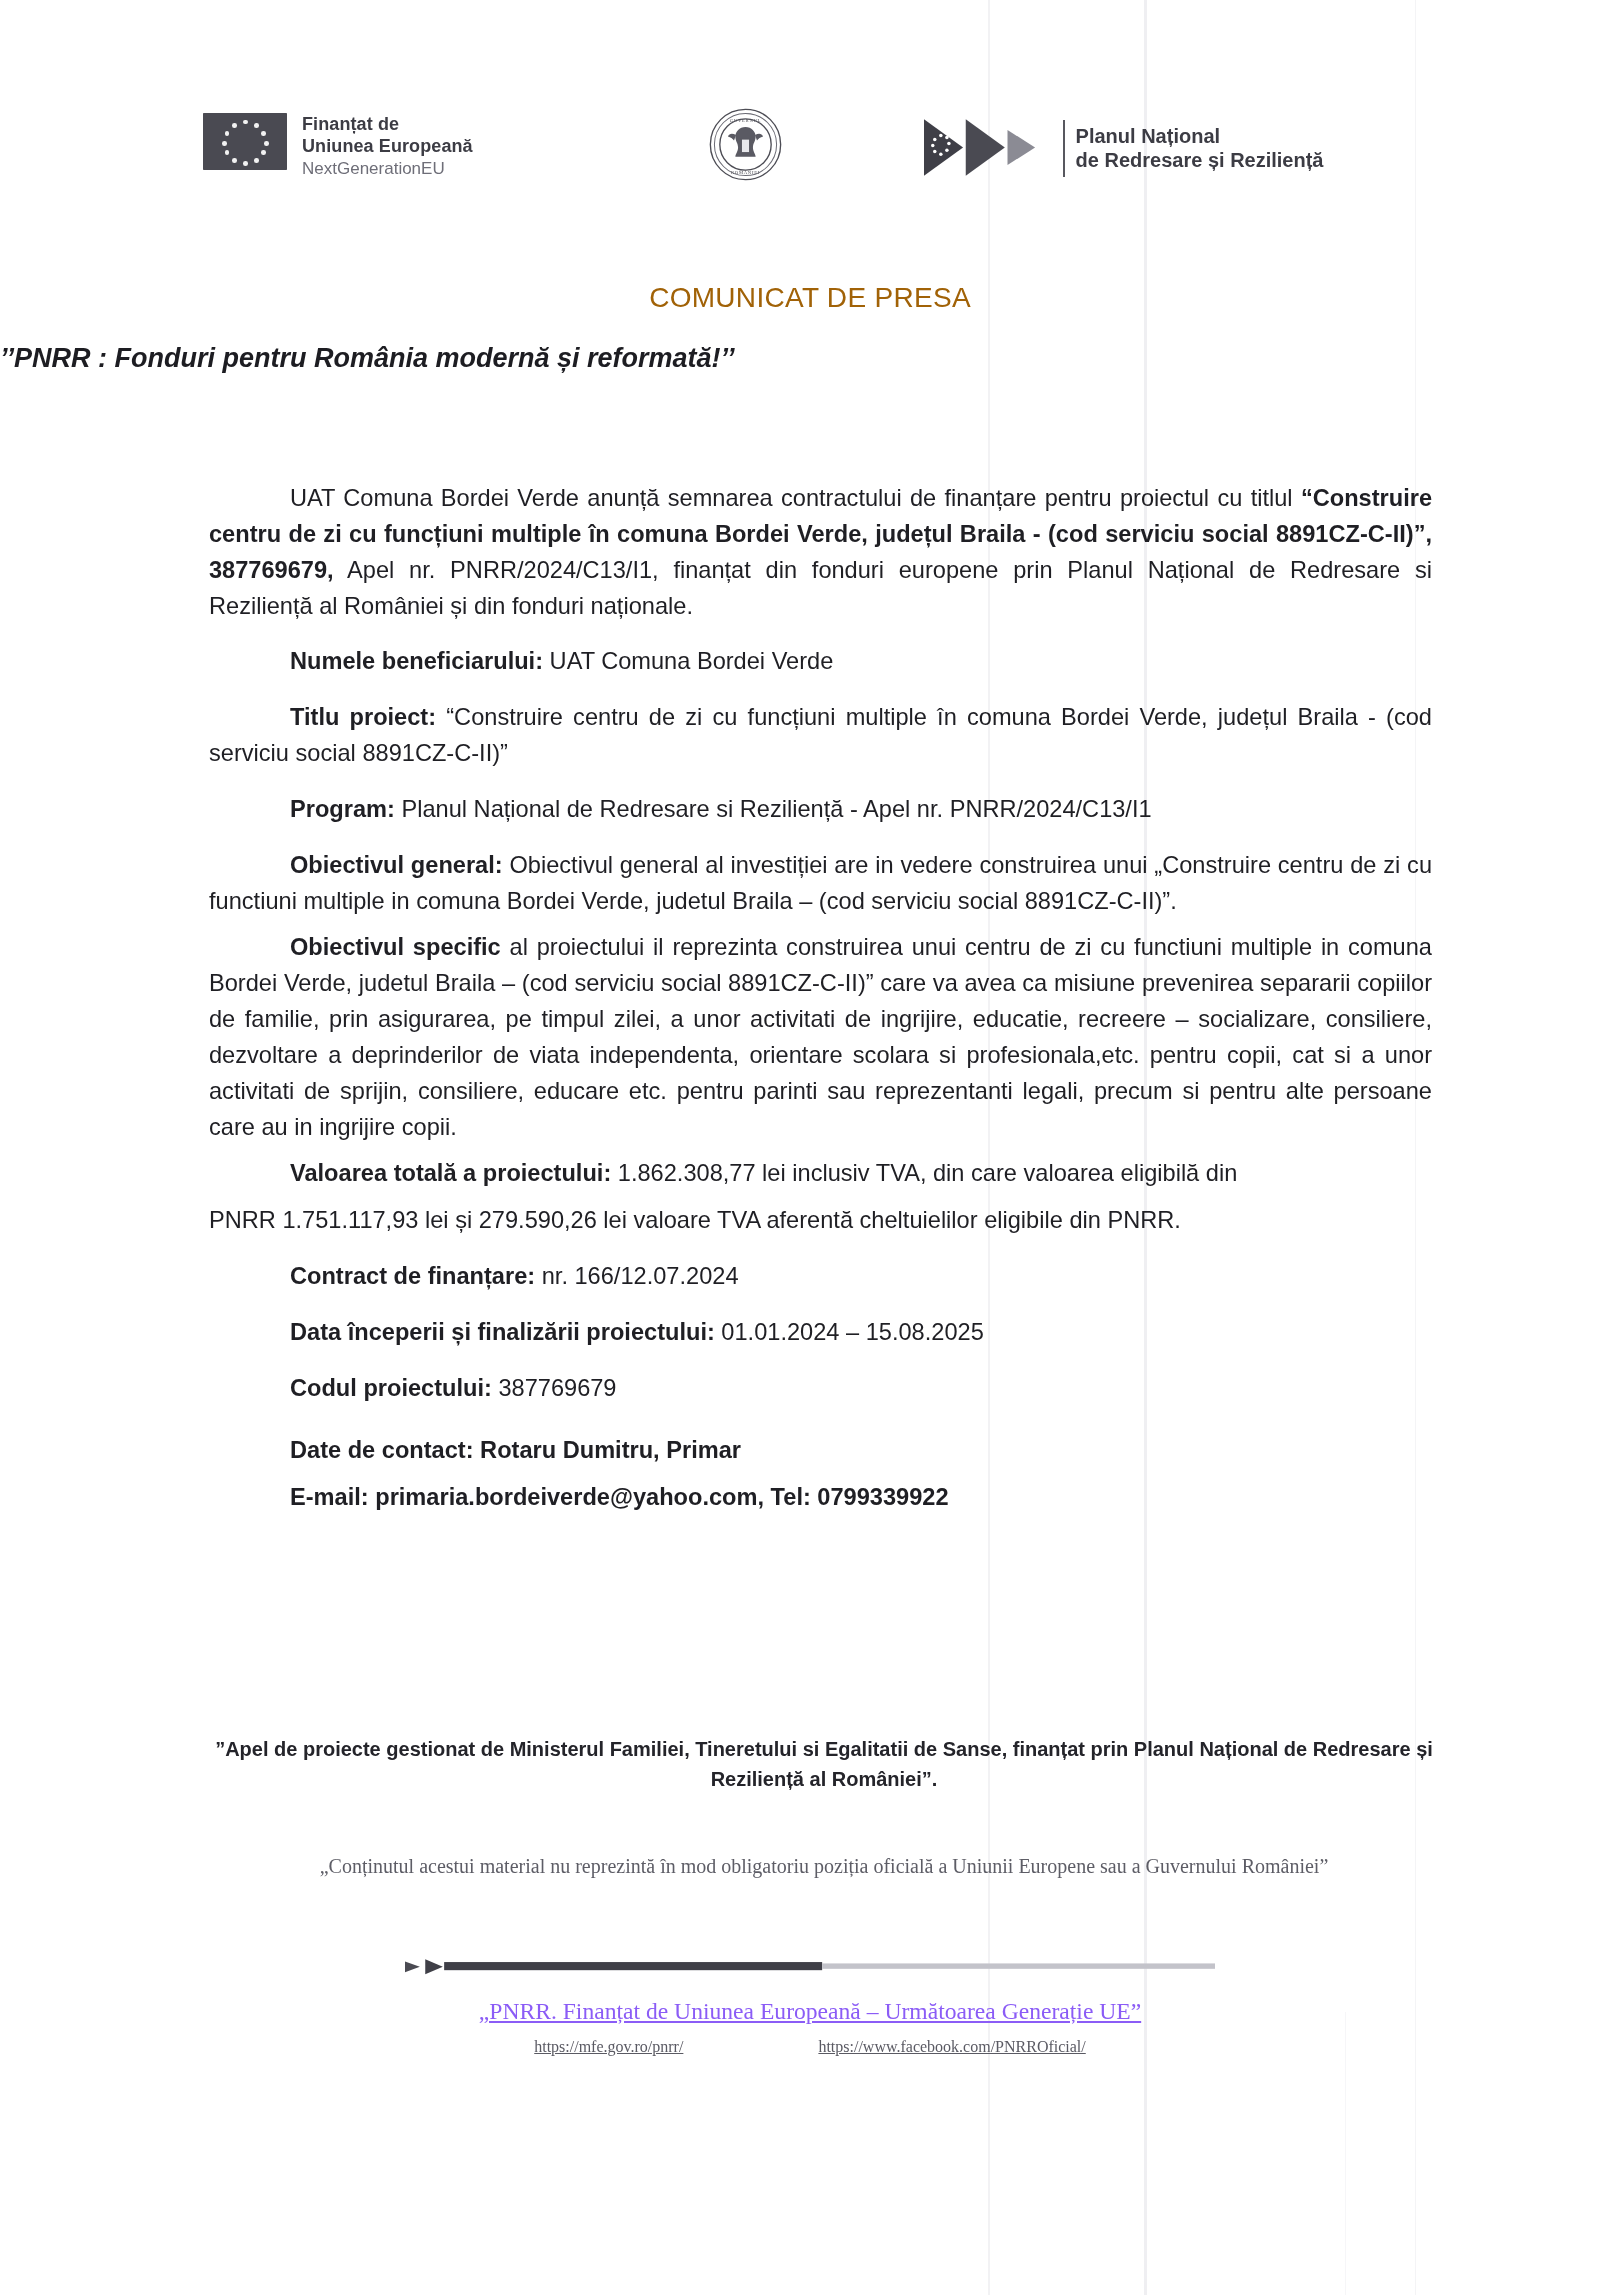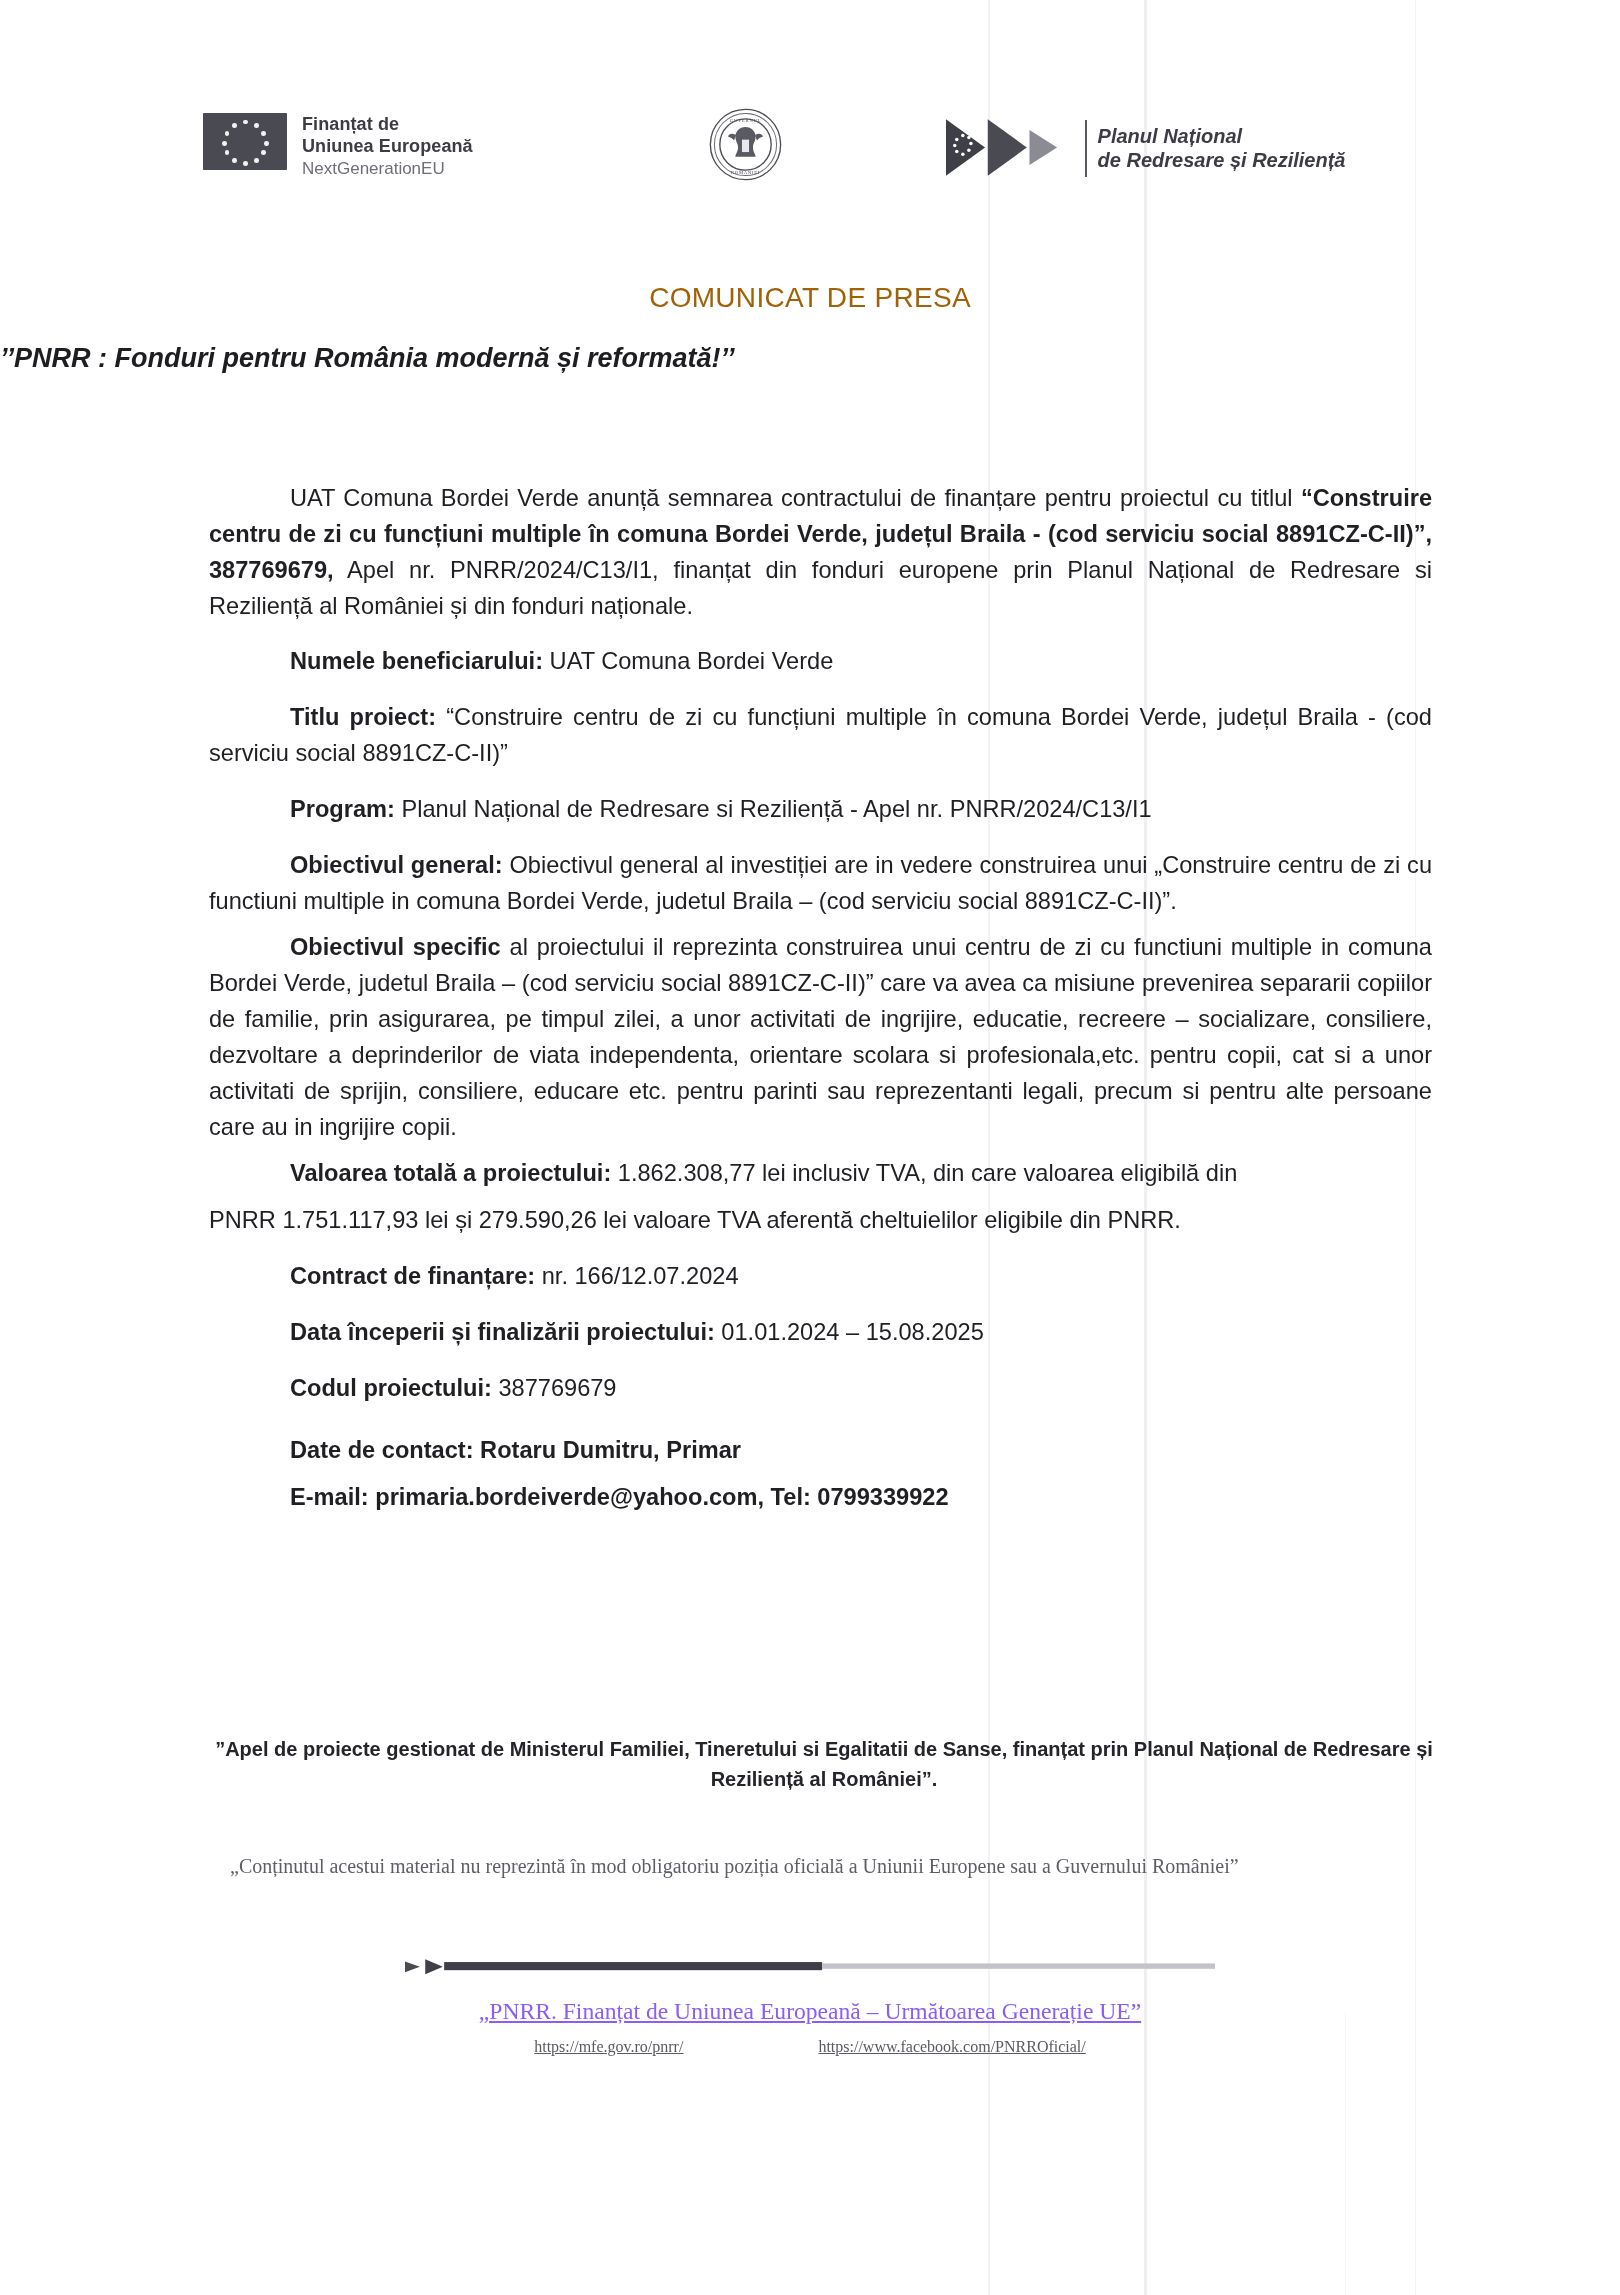--- a/index.html
+++ b/index.html
@@ -92,26 +92,25 @@
     position: absolute;
     left: 506px;
     top: 6.8px;
     width: 73px;
     height: 73px;
   }
 
   
   .pnrr-logo {
     position: absolute;
-    left: 743px;
+    left: 721px;
     top: 13.5px;
     display: flex;
     align-items: center;
     gap: 0px;
-    font-style: italic;
   }
   .pnrr-arrows { flex: none; }
   .pnrr-divider {
     width: 2px;
     height: 57px;
     background: #58585f;
     margin: 0 10.8px 0 6.8px;
     flex: none;
   }
   .pnrr-text {
@@ -175,21 +174,21 @@
     font-size: 20px;
     line-height: 1.48;
     color: #24242a;
     font-weight: bold;
   }
   .disclaimer {
     position: absolute;
     left: 230px;
     top: 1851px;
     width: 1188px;
-    text-align: left;
+    text-align: center;
     font-family: "Liberation Serif", serif;
     font-size: 20px;
     line-height: 1.5;
     color: #5d5d66;
   }
 
   
   .footer-bar {
     position: absolute;
     left: 405px;

